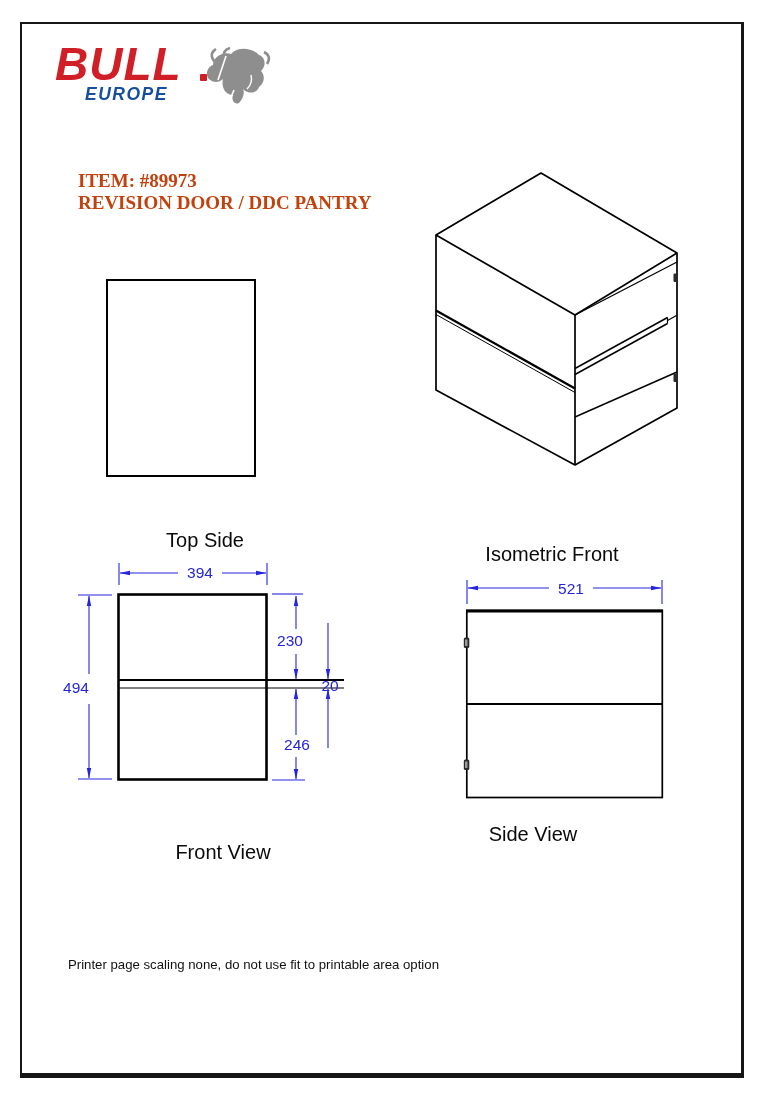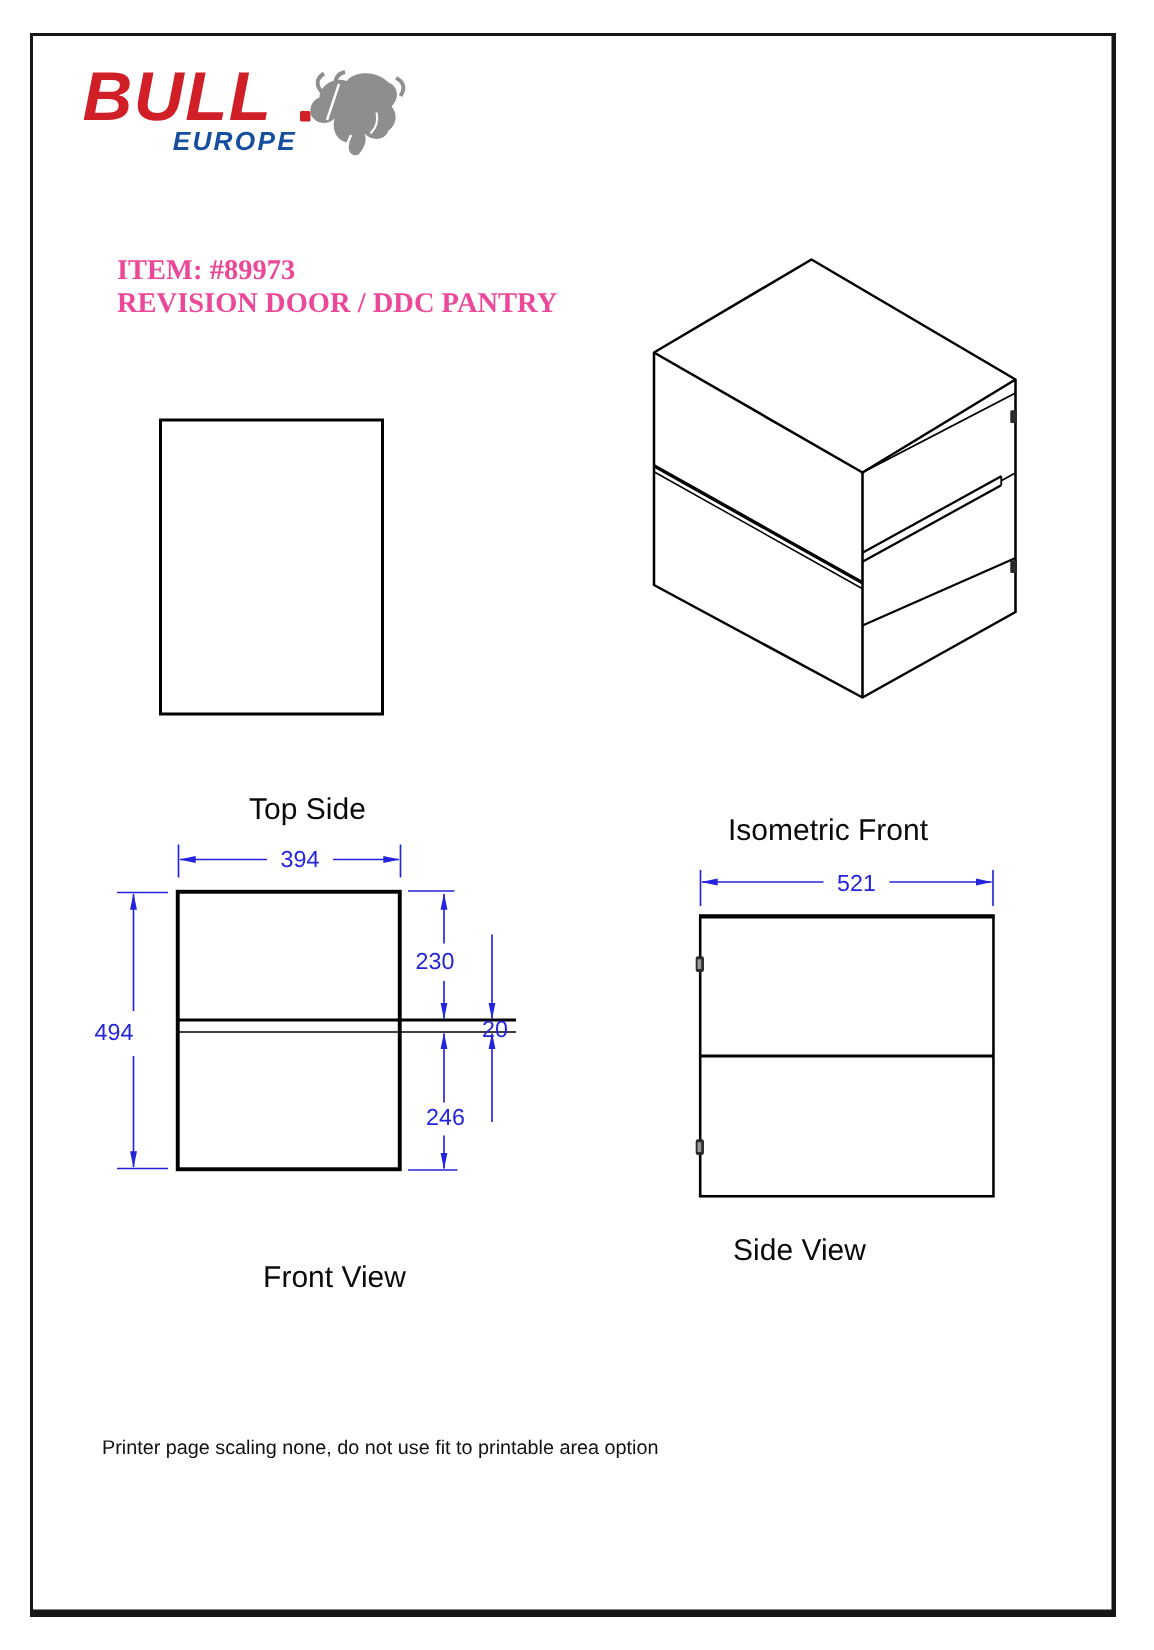--- a/index.html
+++ b/index.html
@@ -7,28 +7,28 @@
         font-family:"Liberation Sans",sans-serif;overflow:hidden;text-decoration:underline;}
   .frame{position:absolute;left:20px;top:22px;width:724px;height:1056px;
          box-sizing:border-box;border:2px solid #161616;
          border-right-width:3px;border-bottom-width:5px;}
   
   .logo{position:absolute;left:55px;top:42px;width:144px;}
   .logo-bull{font-style:italic;font-weight:bold;font-size:46px;line-height:44px;
              color:#d01f27;letter-spacing:1px;white-space:nowrap;}
   .logo-mark{position:absolute;right:-8px;top:32px;width:7px;height:7px;
              background:#d01f27;border-radius:1px;}
-  .logo-europe{text-align:right;font-style:italic;font-weight:bold;font-size:17.5px;
+  .logo-europe{text-align:center;font-style:italic;font-weight:bold;font-size:17.5px;
                letter-spacing:1.5px;color:#164fa0;line-height:16px;margin-top:0;
                padding-right:1px;}
   .bull-art{position:absolute;left:201px;top:45px;}
   
   .item-header{position:absolute;left:78px;top:170px;
                font-family:"Liberation Serif",serif;font-weight:bold;
-               font-size:19px;line-height:22px;color:#ec4899;white-space:nowrap;}
+               font-size:19px;line-height:22px;color:#c2410c;white-space:nowrap;}
   
   .view-label{position:absolute;transform:translateX(-50%);font-size:20px;
               color:#0a0a0a;white-space:nowrap;}
   
   .topview{position:absolute;left:106px;top:279px;width:150px;height:198px;
            box-sizing:border-box;border:2px solid #000;background:#fff;}
   .drawing{position:absolute;}
   .dim{font-family:"Liberation Sans",sans-serif;font-size:15.5px;fill:#2424dd;}
   
   .notes{position:absolute;left:49px;top:955px;font-size:13.2px;line-height:19.4px;

